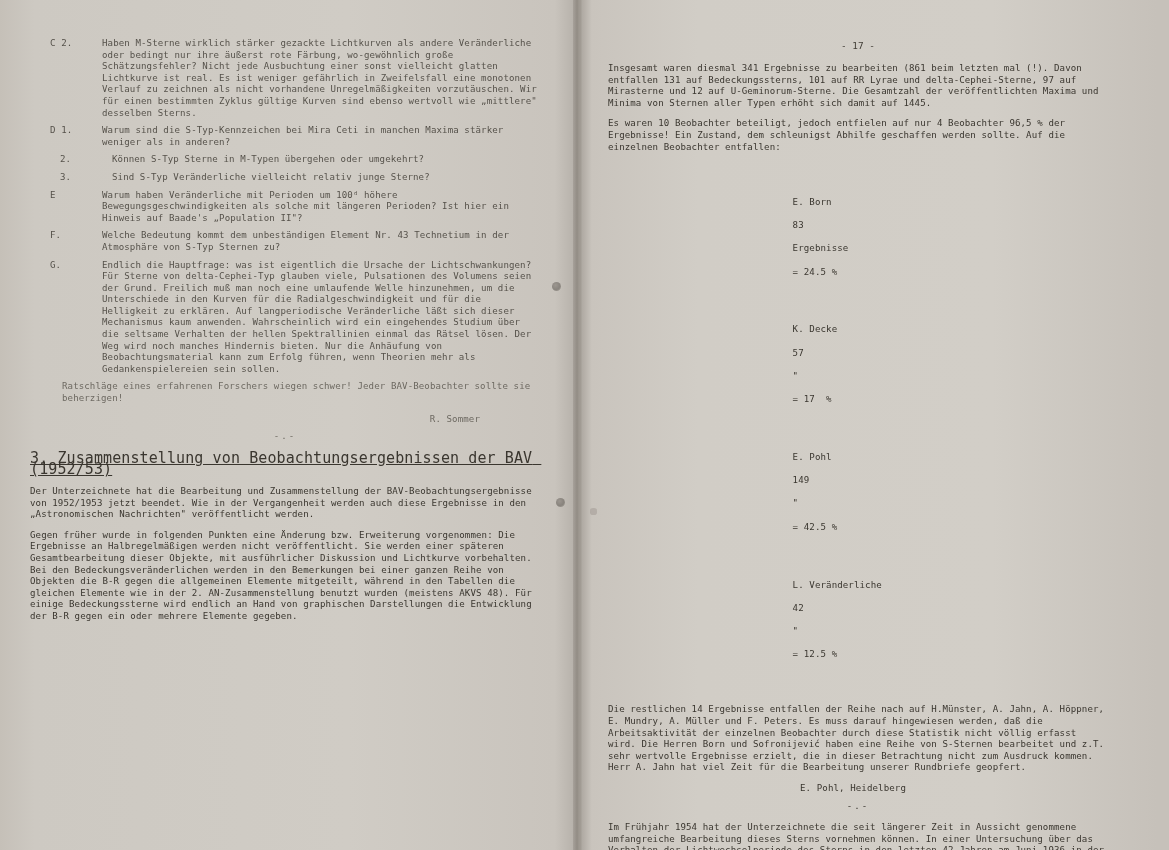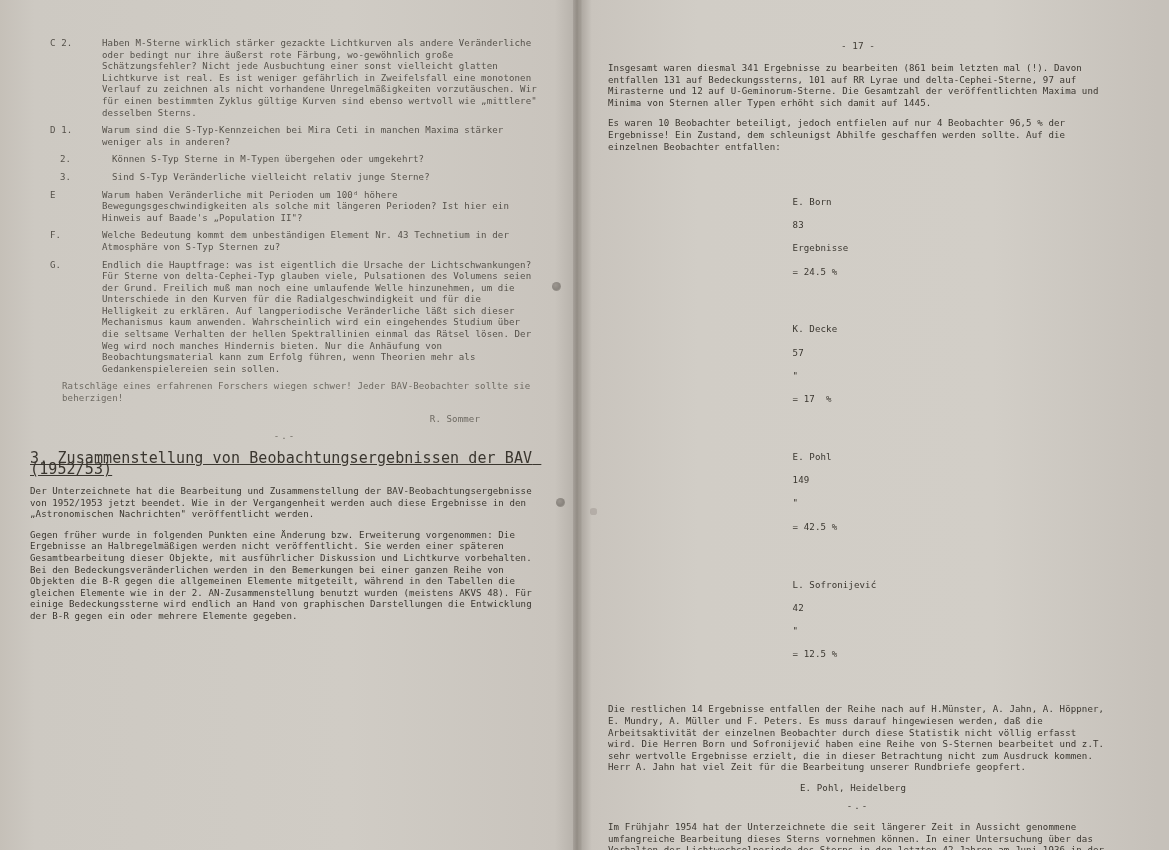--- a/index.html
+++ b/index.html
@@ -217,21 +217,21 @@
       <div class="row">
         <span>E. Pohl</span>
         <span style="display:inline-block;width:40px"></span>
         <span>149</span>
         <span style="display:inline-block;width:14px"></span>
         <span>"</span>
         <span style="display:inline-block;width:46px"></span>
         <span>= 42.5 %</span>
       </div>
       <div class="row">
-        <span>L. Sofronijević</span>
+        <span>L. Veränderliche</span>
         <span style="display:inline-block;width:8px"></span>
         <span>42</span>
         <span style="display:inline-block;width:22px"></span>
         <span>"</span>
         <span style="display:inline-block;width:46px"></span>
         <span>= 12.5 %</span>
       </div>
     </div>
 
     <div class="txt para">Die restlichen 14 Ergebnisse entfallen der Reihe nach auf H.Münster, A. Jahn, A. Höppner, E. Mundry, A. Müller und F. Peters. Es muss darauf hingewiesen werden, daß die Arbeitsaktivität der einzelnen Beobachter durch diese Statistik nicht völlig erfasst wird. Die Herren Born und Sofronijević haben eine Reihe von S-Sternen bearbeitet und z.T. sehr wertvolle Ergebnisse erzielt, die in dieser Betrachtung nicht zum Ausdruck kommen. Herr A. Jahn hat viel Zeit für die Bearbeitung unserer Rundbriefe geopfert.</div>

